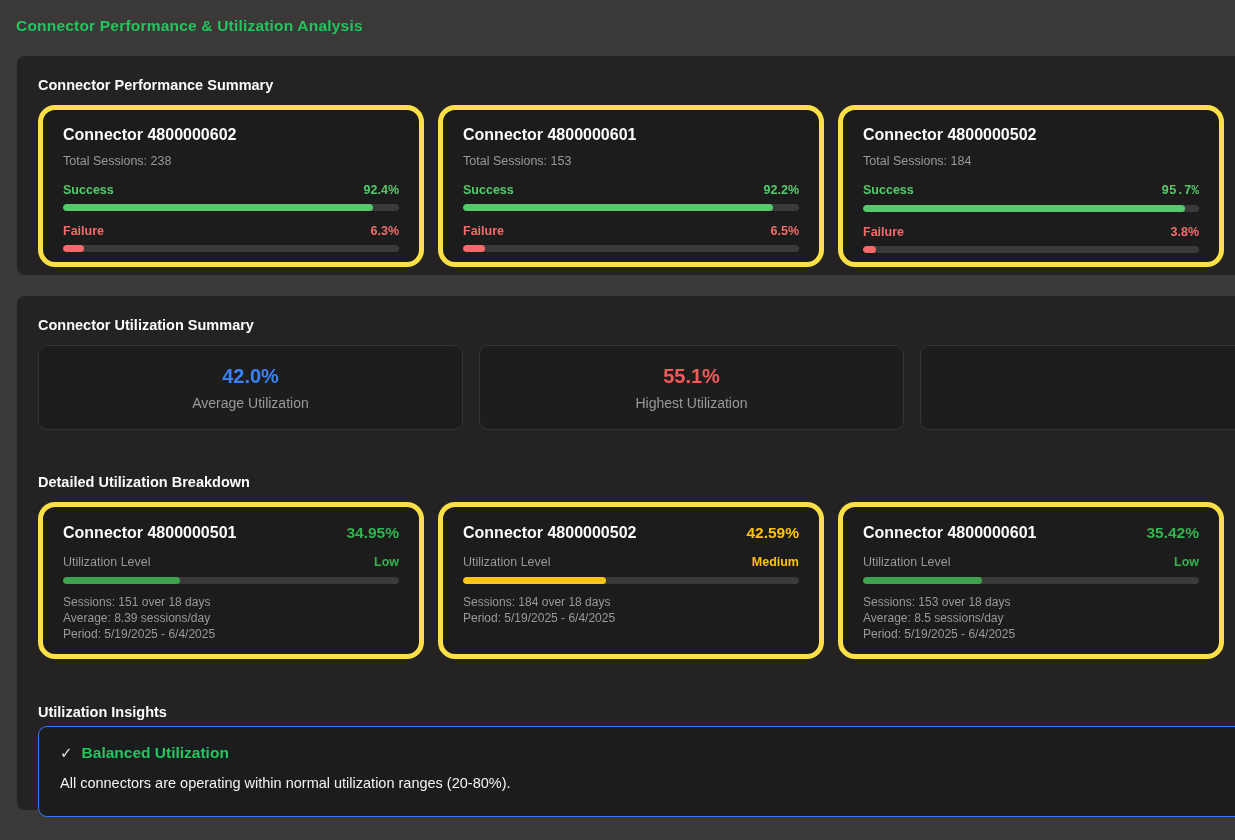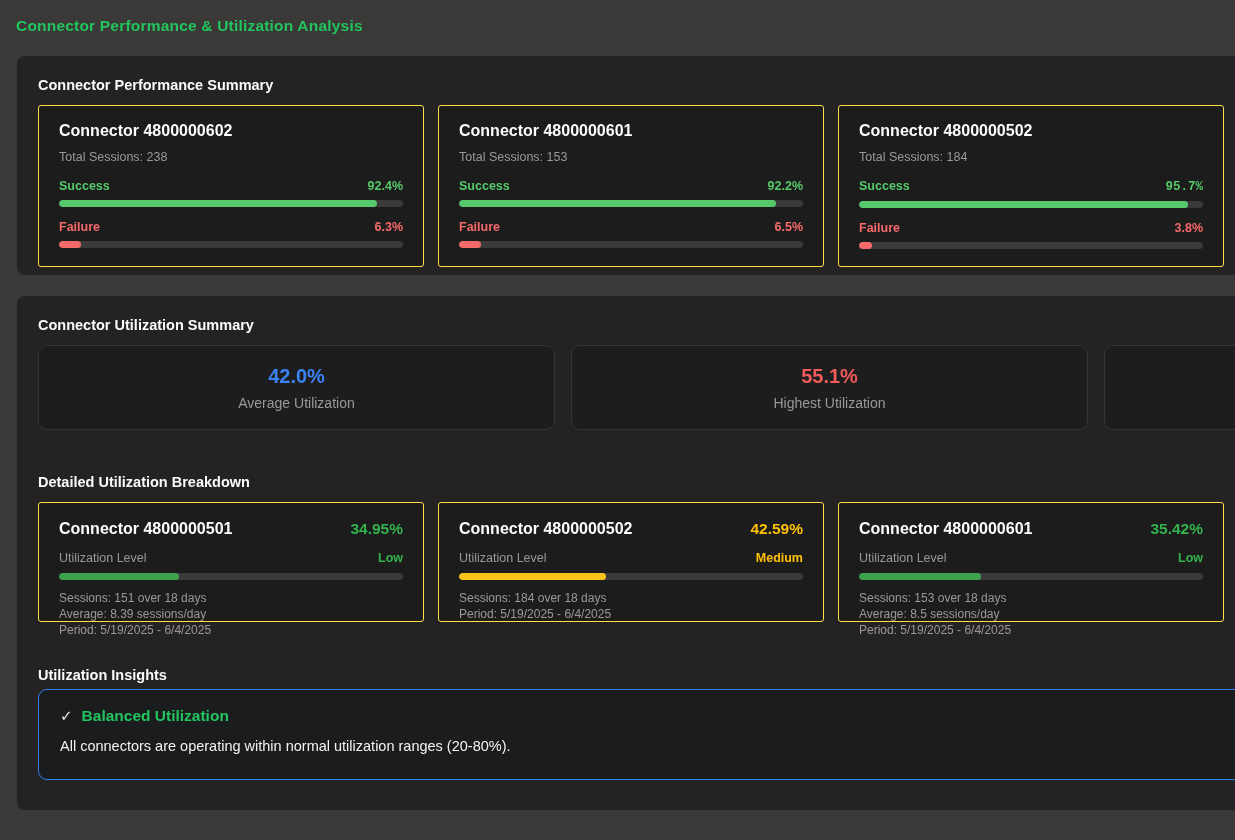--- a/index.html
+++ b/index.html
@@ -19,42 +19,42 @@
     padding:21px;
   }
   .panel-1 { margin-top:20px; height:221px; }
   .panel-2 { margin-top:19px; height:516px; }
   .section-heading {
     font-size:14.5px; font-weight:bold; color:#fbfbfb; margin-bottom:12px;
   }
   
   .card-grid { display:flex; gap:14px; }
   .card {
-    width:386px; background:#1d1c1c; border:1px solid #fde047;
-    border-radius:3px; padding:16px 20px 18px;
+    width:386px; background:#1d1c1c; border:5px solid #fde047;
+    border-radius:17px; padding:16px 20px 18px;
   }
   .card.perf { height:162px; }
-  .card.breakdown { height:120px; padding-top:17px; }
+  .card.breakdown { height:157px; padding-top:17px; }
   .card-title { font-size:16px; font-weight:bold; color:#fbfbfb; }
   .perf .card-title { margin-bottom:10px; }
   .muted { color:#9c9898; }
   .sessions-line { font-size:12.5px; margin-bottom:15px; }
   .bar-row {
     display:flex; justify-content:space-between; align-items:baseline;
     font-size:12.5px; font-weight:600; margin-bottom:7px;
   }
   .bar-track {
     height:7px; background:#3b3a3a; border-radius:4px; overflow:hidden;
   }
   .bar-fill { height:100%; border-radius:4px; }
   .failure-block { margin-top:13px; }
   
   .stat-grid { display:flex; gap:16px; margin-bottom:40px; }
   .stat-card {
-    width:517px; height:85px; flex:none;
+    width:425px; height:85px; flex:none;
     background:#1e1d1d; border:1px solid #353333; border-radius:9px;
     display:flex; flex-direction:column; align-items:center; justify-content:center;
   }
   .stat-value { font-size:20px; font-weight:bold; }
   .stat-label { font-size:14px; margin-top:7px; }
   
   .bd-header { display:flex; justify-content:space-between; align-items:baseline; }
   .bd-pct { font-size:15.5px; font-weight:bold; }
   .level-row {
     display:flex; justify-content:space-between; align-items:baseline;

